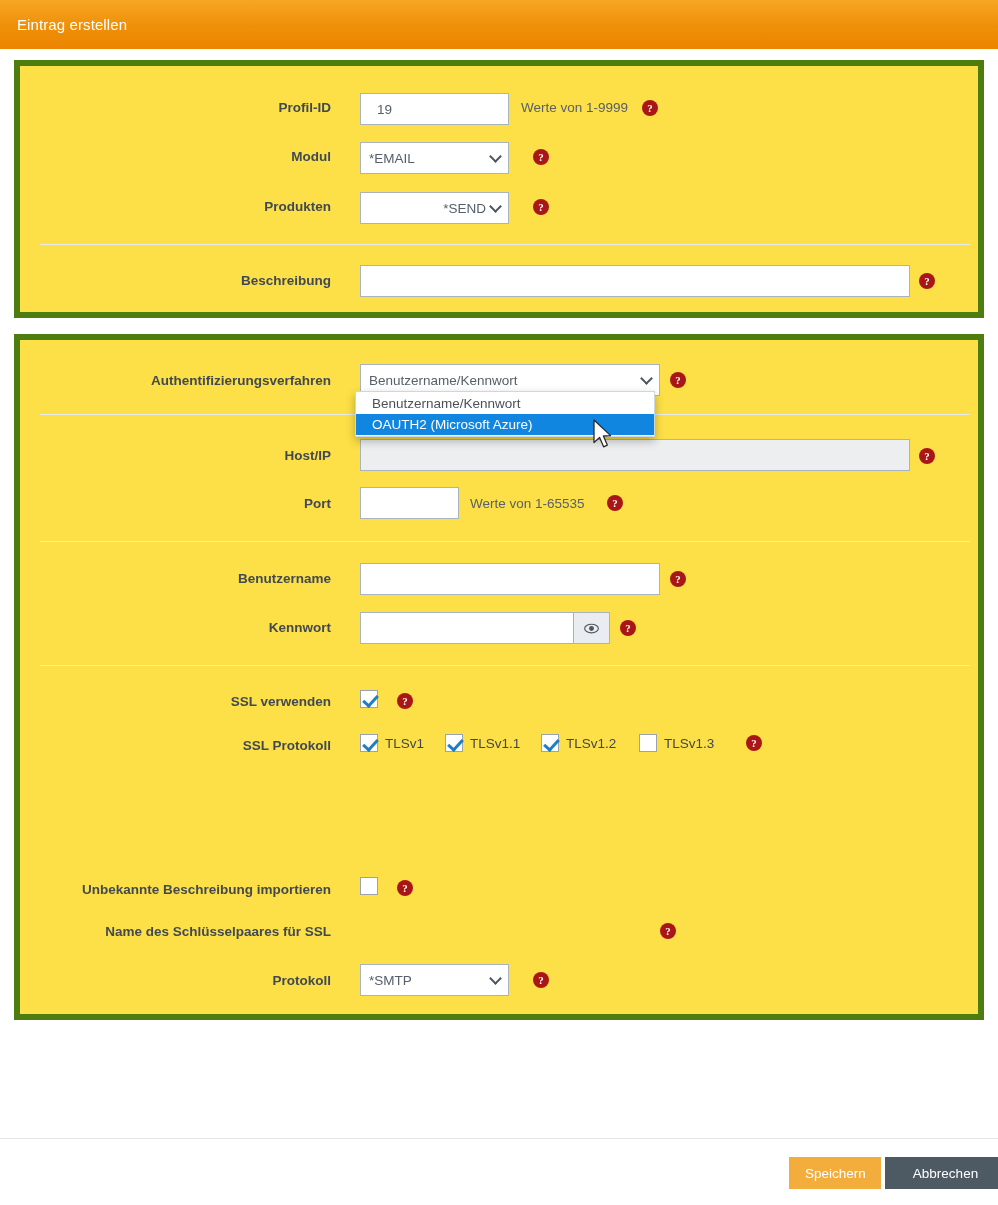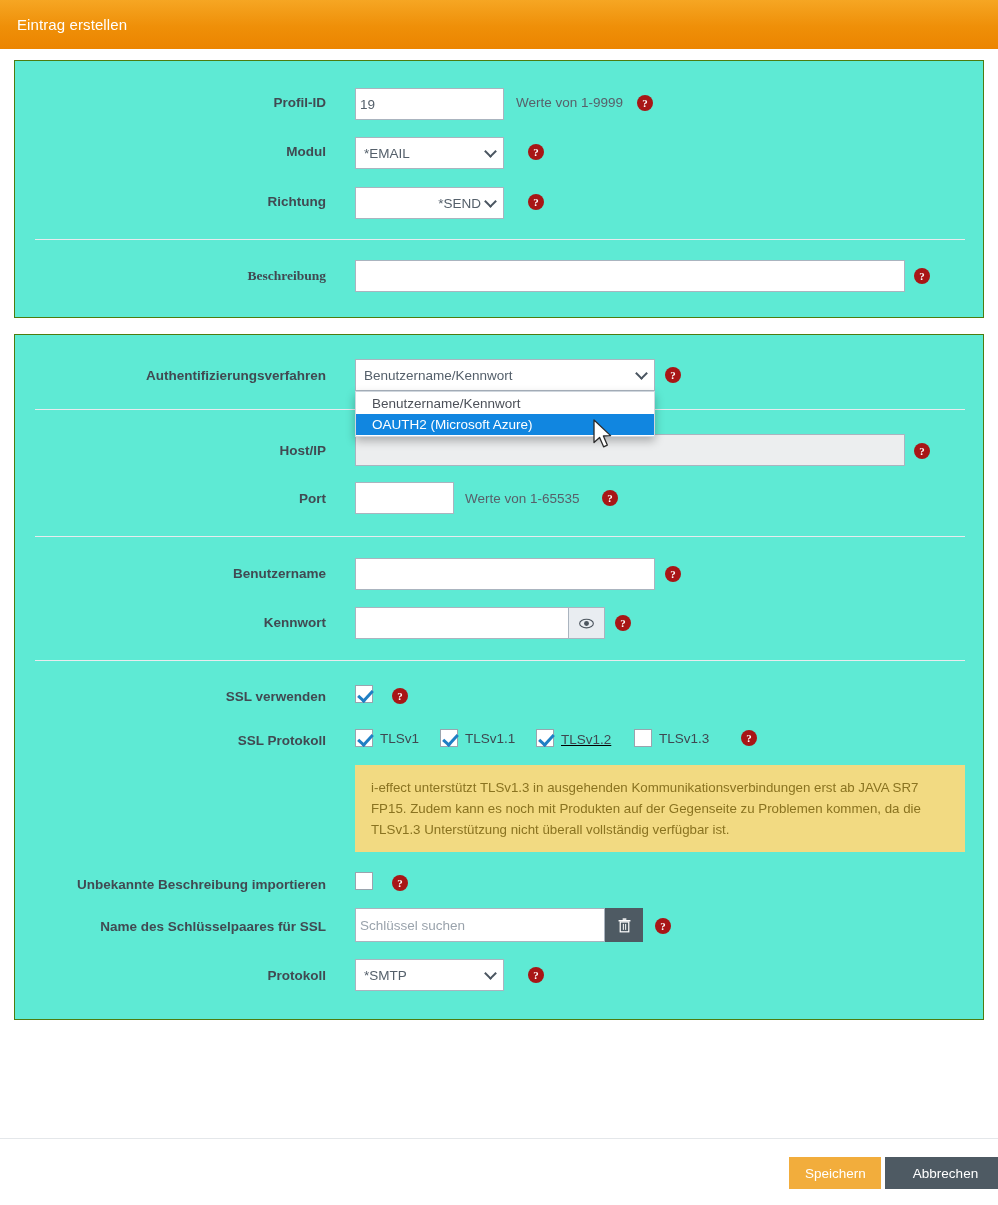--- a/index.html
+++ b/index.html
@@ -18,40 +18,40 @@
     background: linear-gradient(to bottom, #f6a623 0%, #ef8f08 55%, #ec8400 100%);
     display: flex; align-items: center;
   }
   .titlebar .title {
     color: #ffffff; font-size: 15px; padding-left: 17px; letter-spacing: .1px;
   }
 
   
   .panel {
     position: absolute; left: 14px; width: 970px;
-    background: #5eead4; border: 1px solid #4d7c0f;
+    background: #fde047; border: 6px solid #4d7c0f;
   }
   #panel-basic { top: 60px; height: 258px; }
   #panel-auth  { top: 334px; height: 686px; }
 
   .rowsep {
     position: absolute; left: 20px; width: 930px; height: 1px; background: #e8ebee;
   }
   .flabel {
     font-size: 13.5px; font-weight: bold; color: #414a52;
     text-align: right; white-space: nowrap;
   }
   .fhint { font-size: 13.5px; color: #58606a; white-space: nowrap; }
 
   
   .lbl-col { position: absolute; text-align: right; }
 
   input.txt, .fakeinput {
     height: 32px; border: 1px solid #aab4bf; background: #fff;
-    font-size: 13.5px; color: #55606b; padding: 0 4px;
+    font-size: 13.5px; color: #55606b; padding: 0 16px;
     font-family: "Liberation Sans", sans-serif; outline: none;
   }
   input.txt::placeholder { color: #9aa3ac; }
 
   select.sel {
     height: 32px; border: 1px solid #aab4bf; background: #fff;
     font-size: 13.5px; color: #55606b; padding: 0 22px 0 8px;
     font-family: "Liberation Sans", sans-serif;
     -webkit-appearance: none; appearance: none; outline: none;
   }
@@ -142,32 +142,32 @@
 
     <div class="lbl-col flabel" style="left:0; width:311px; top:83px;">Modul</div>
     <div class="selwrap" style="position:absolute; left:340px; top:76px;">
       <select class="sel" style="width:149px;">
         <option>*EMAIL</option>
       </select>
       <span class="chev"></span>
     </div>
     <div class="help" style="position:absolute; left:513px; top:83px;">?</div>
 
-    <div class="lbl-col flabel" style="left:0; width:311px; top:133px;">Richtung</div>
+    <div class="lbl-col flabel" style="left:0; width:311px; top:133px;">Produkten</div>
     <div class="selwrap" style="position:absolute; left:340px; top:126px;">
       <select class="sel" style="width:149px;text-align:right;">
         <option>*SEND</option>
       </select>
       <span class="chev"></span>
     </div>
     <div class="help" style="position:absolute; left:513px; top:133px;">?</div>
 
     <div class="rowsep" style="top:178px;"></div>
 
-    <div class="lbl-col flabel" style="left:0; width:311px; top:207px;font-family:Liberation Serif, serif;">Beschreibung</div>
+    <div class="lbl-col flabel" style="left:0; width:311px; top:207px;">Beschreibung</div>
     <input class="txt" type="text" style="position: absolute; left: 340px; top: 199px; width: 550px;" value="">
     <div class="help" style="position:absolute; left:899px; top:207px;">?</div>
   </div>
 
   <div class="panel" id="panel-auth">
 
     <div class="lbl-col flabel" style="left:0; width:311px; top:33px;">Authentifizierungsverfahren</div>
     <div class="selwrap" style="position:absolute; left:340px; top:24px;">
       <select class="sel" style="width:300px;">
         <option>Benutzername/Kennwort</option>
@@ -215,50 +215,37 @@
 
     <div style="position:absolute; left:340px; top:394px; display:flex; align-items:center;">
       <div style="display:flex; align-items:center; width:85px;">
         <span class="cbx on"></span>
         <span class="cbxlabel">TLSv1</span>
       </div>
       <div style="display:flex; align-items:center; width:96px;">
         <span class="cbx on"></span>
         <span class="cbxlabel">TLSv1.1</span>
       </div>
-      <div style="display:flex; align-items:flex-end; width:98px;text-decoration:underline;">
+      <div style="display:flex; align-items:center; width:98px;">
         <span class="cbx on"></span>
         <span class="cbxlabel">TLSv1.2</span>
       </div>
       <div style="display:flex; align-items:center; width:96px;">
         <span class="cbx"></span>
         <span class="cbxlabel">TLSv1.3</span>
       </div>
       <div class="help" style="margin-left:11px;">?</div>
     </div>
 
-    <div class="warn" style="left:340px; top:430px; width:610px;">i-effect unterstützt TLSv1.3 in ausgehenden Kommunikationsverbindungen erst ab JAVA SR7 FP15. Zudem kann es noch mit Produkten auf der Gegenseite zu Problemen kommen, da die TLSv1.3 Unterstützung nicht überall vollständig verfügbar ist.</div>
 
     <div class="lbl-col flabel" style="left:0; width:311px; top:542px;">Unbekannte Beschreibung importieren</div>
     <div class="cbx" style="position:absolute; left:340px; top:537px;"></div>
     <div class="help" style="position:absolute; left:377px; top:540px;">?</div>
 
     <div class="lbl-col flabel" style="left:0; width:311px; top:584px;">Name des Schlüsselpaares für SSL</div>
-    <div style="position:absolute; left:340px; top:573px; display:flex;">
-      <input class="txt" type="text" style="width: 250px; height: 34px;" placeholder="Schlüssel suchen">
-      <div class="trashbtn">
-        <svg width="13" height="15" viewBox="0 0 14 16">
-          <rect x="2.4" y="4.2" width="9.2" height="10.6" fill="none" stroke="#fff" stroke-width="1.3"></rect>
-          <rect x="0.6" y="2.1" width="12.8" height="1.6" fill="#fff"></rect>
-          <rect x="5" y="0.3" width="4" height="1.6" fill="#fff"></rect>
-          <rect x="5.2" y="6.3" width="1.1" height="6.4" fill="#fff"></rect>
-          <rect x="7.7" y="6.3" width="1.1" height="6.4" fill="#fff"></rect>
-        </svg>
-      </div>
-    </div>
     <div class="help" style="position:absolute; left:640px; top:583px;">?</div>
 
     <div class="lbl-col flabel" style="left:0; width:311px; top:633px;text-align:right;">Protokoll</div>
     <div class="selwrap" style="position:absolute; left:340px; top:624px;">
       <select class="sel" style="width:149px;">
         <option>*SMTP</option>
       </select>
       <span class="chev"></span>
     </div>
     <div class="help" style="position:absolute; left:513px; top:632px;">?</div>

